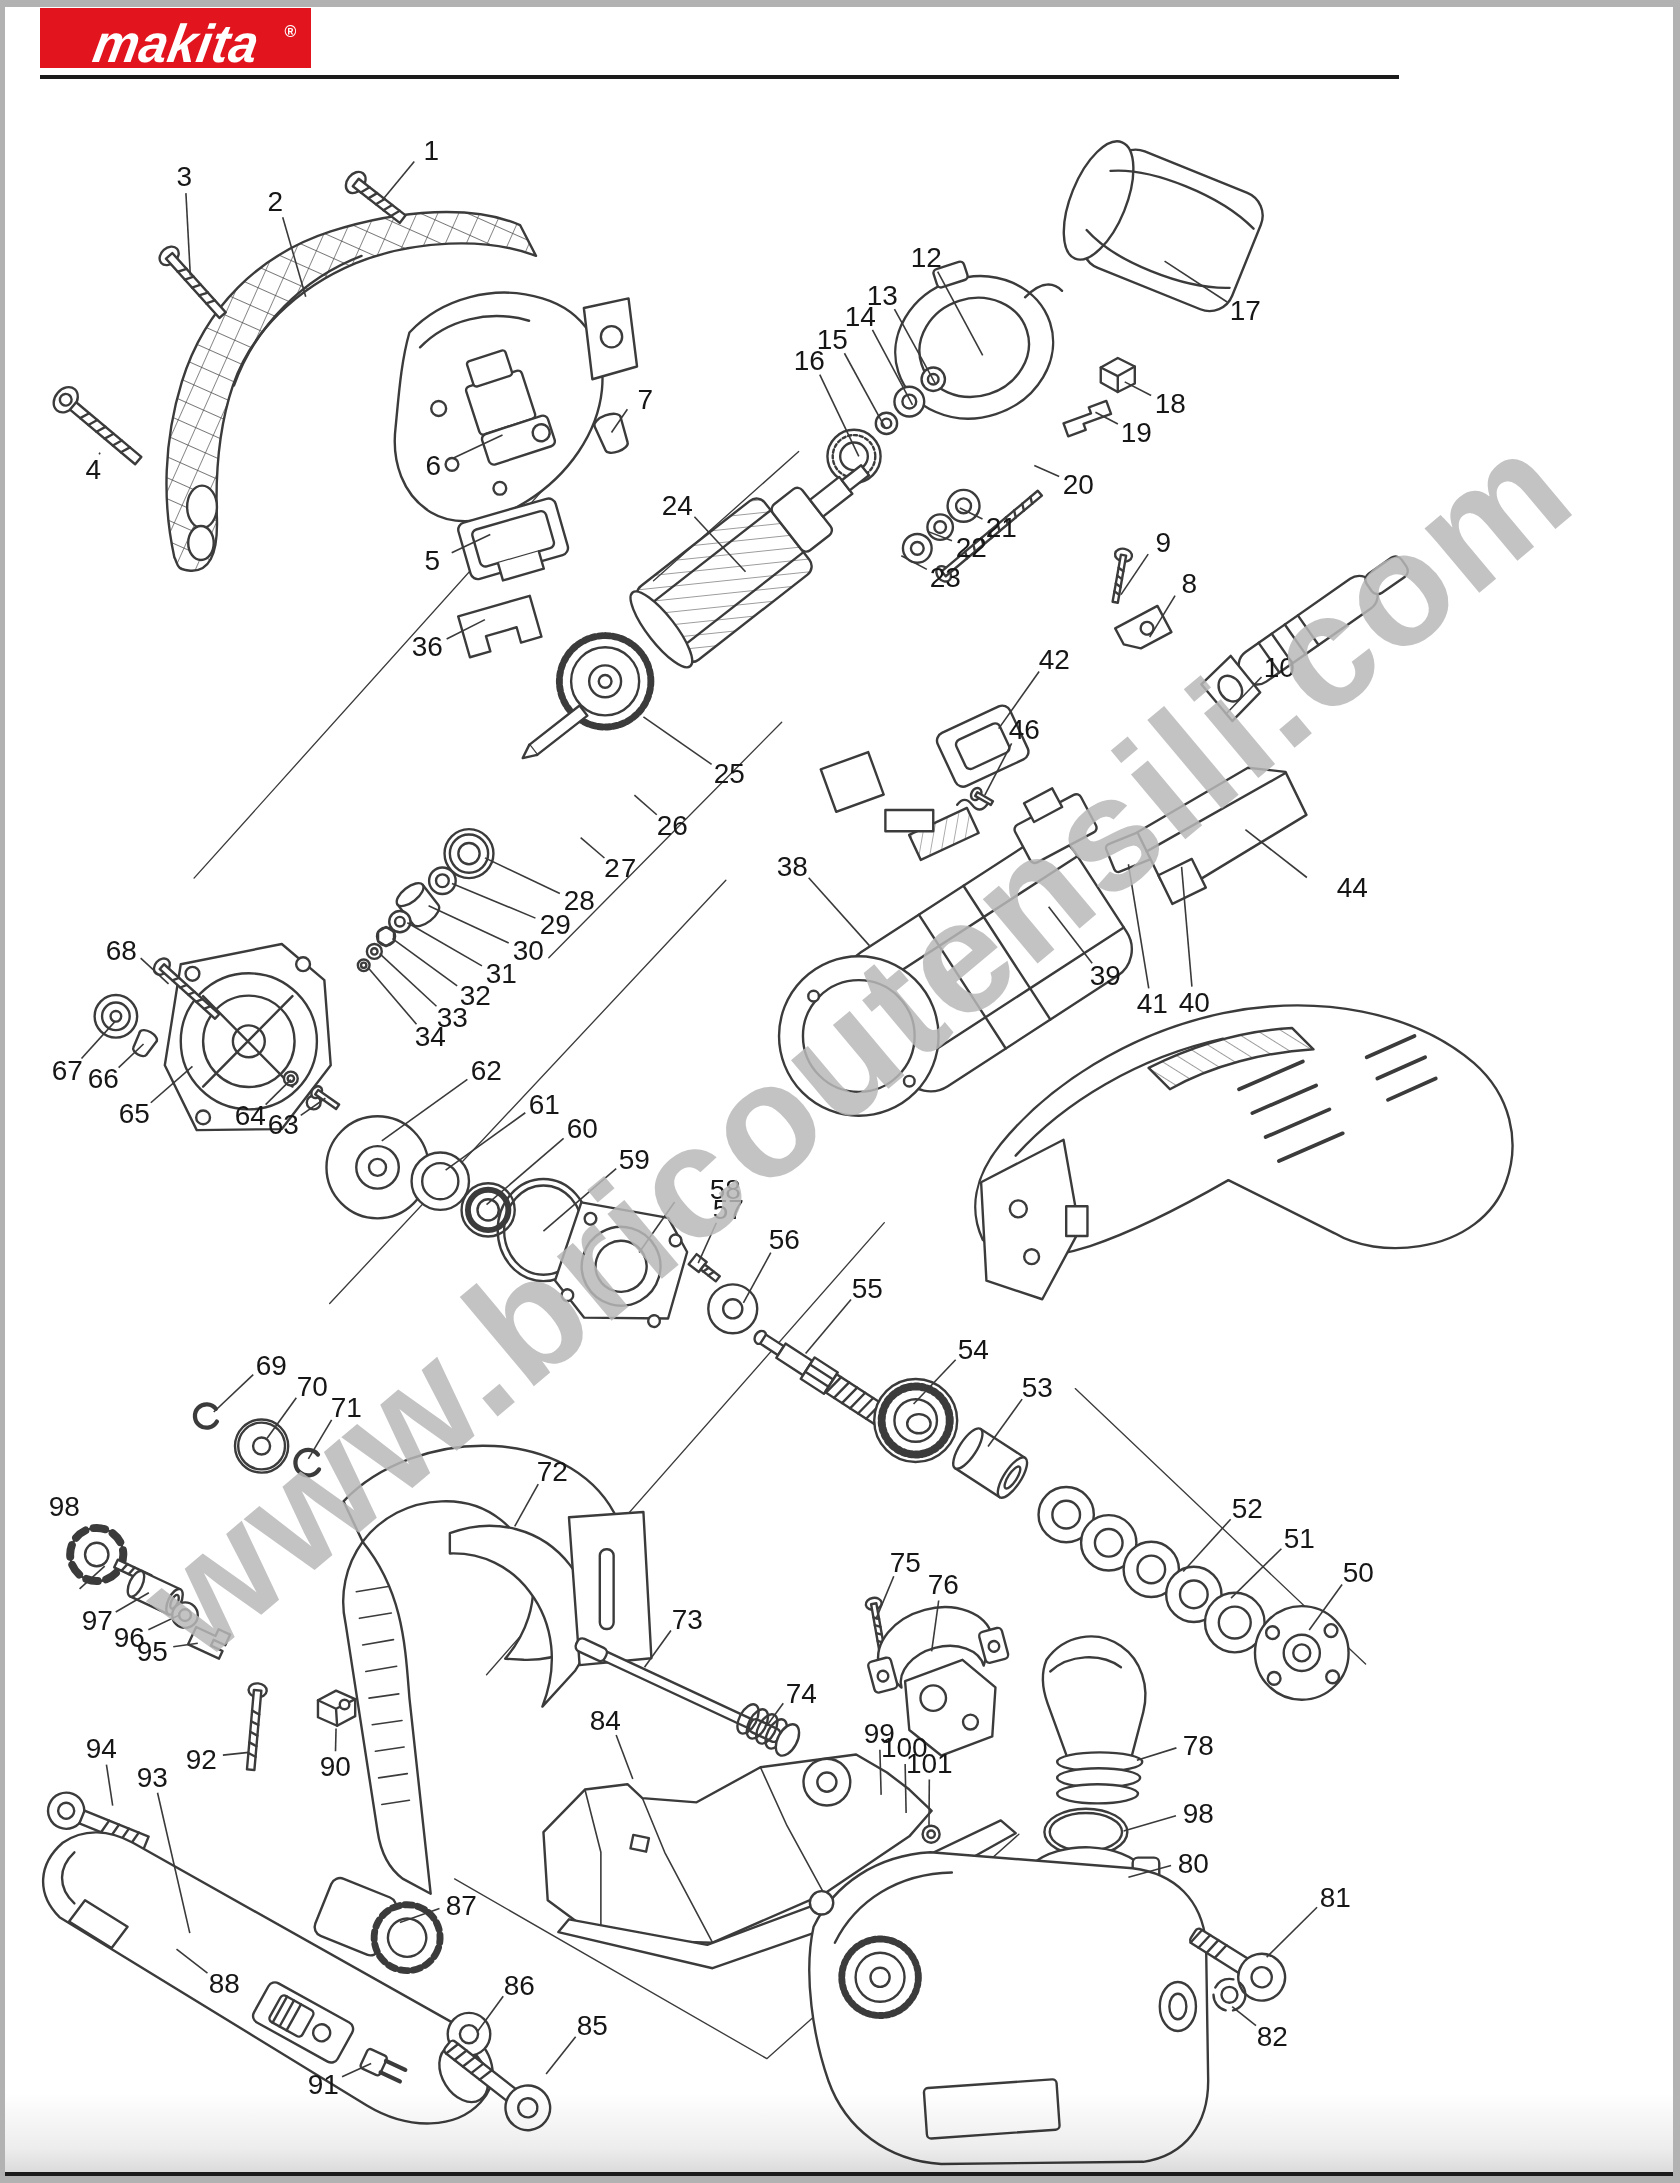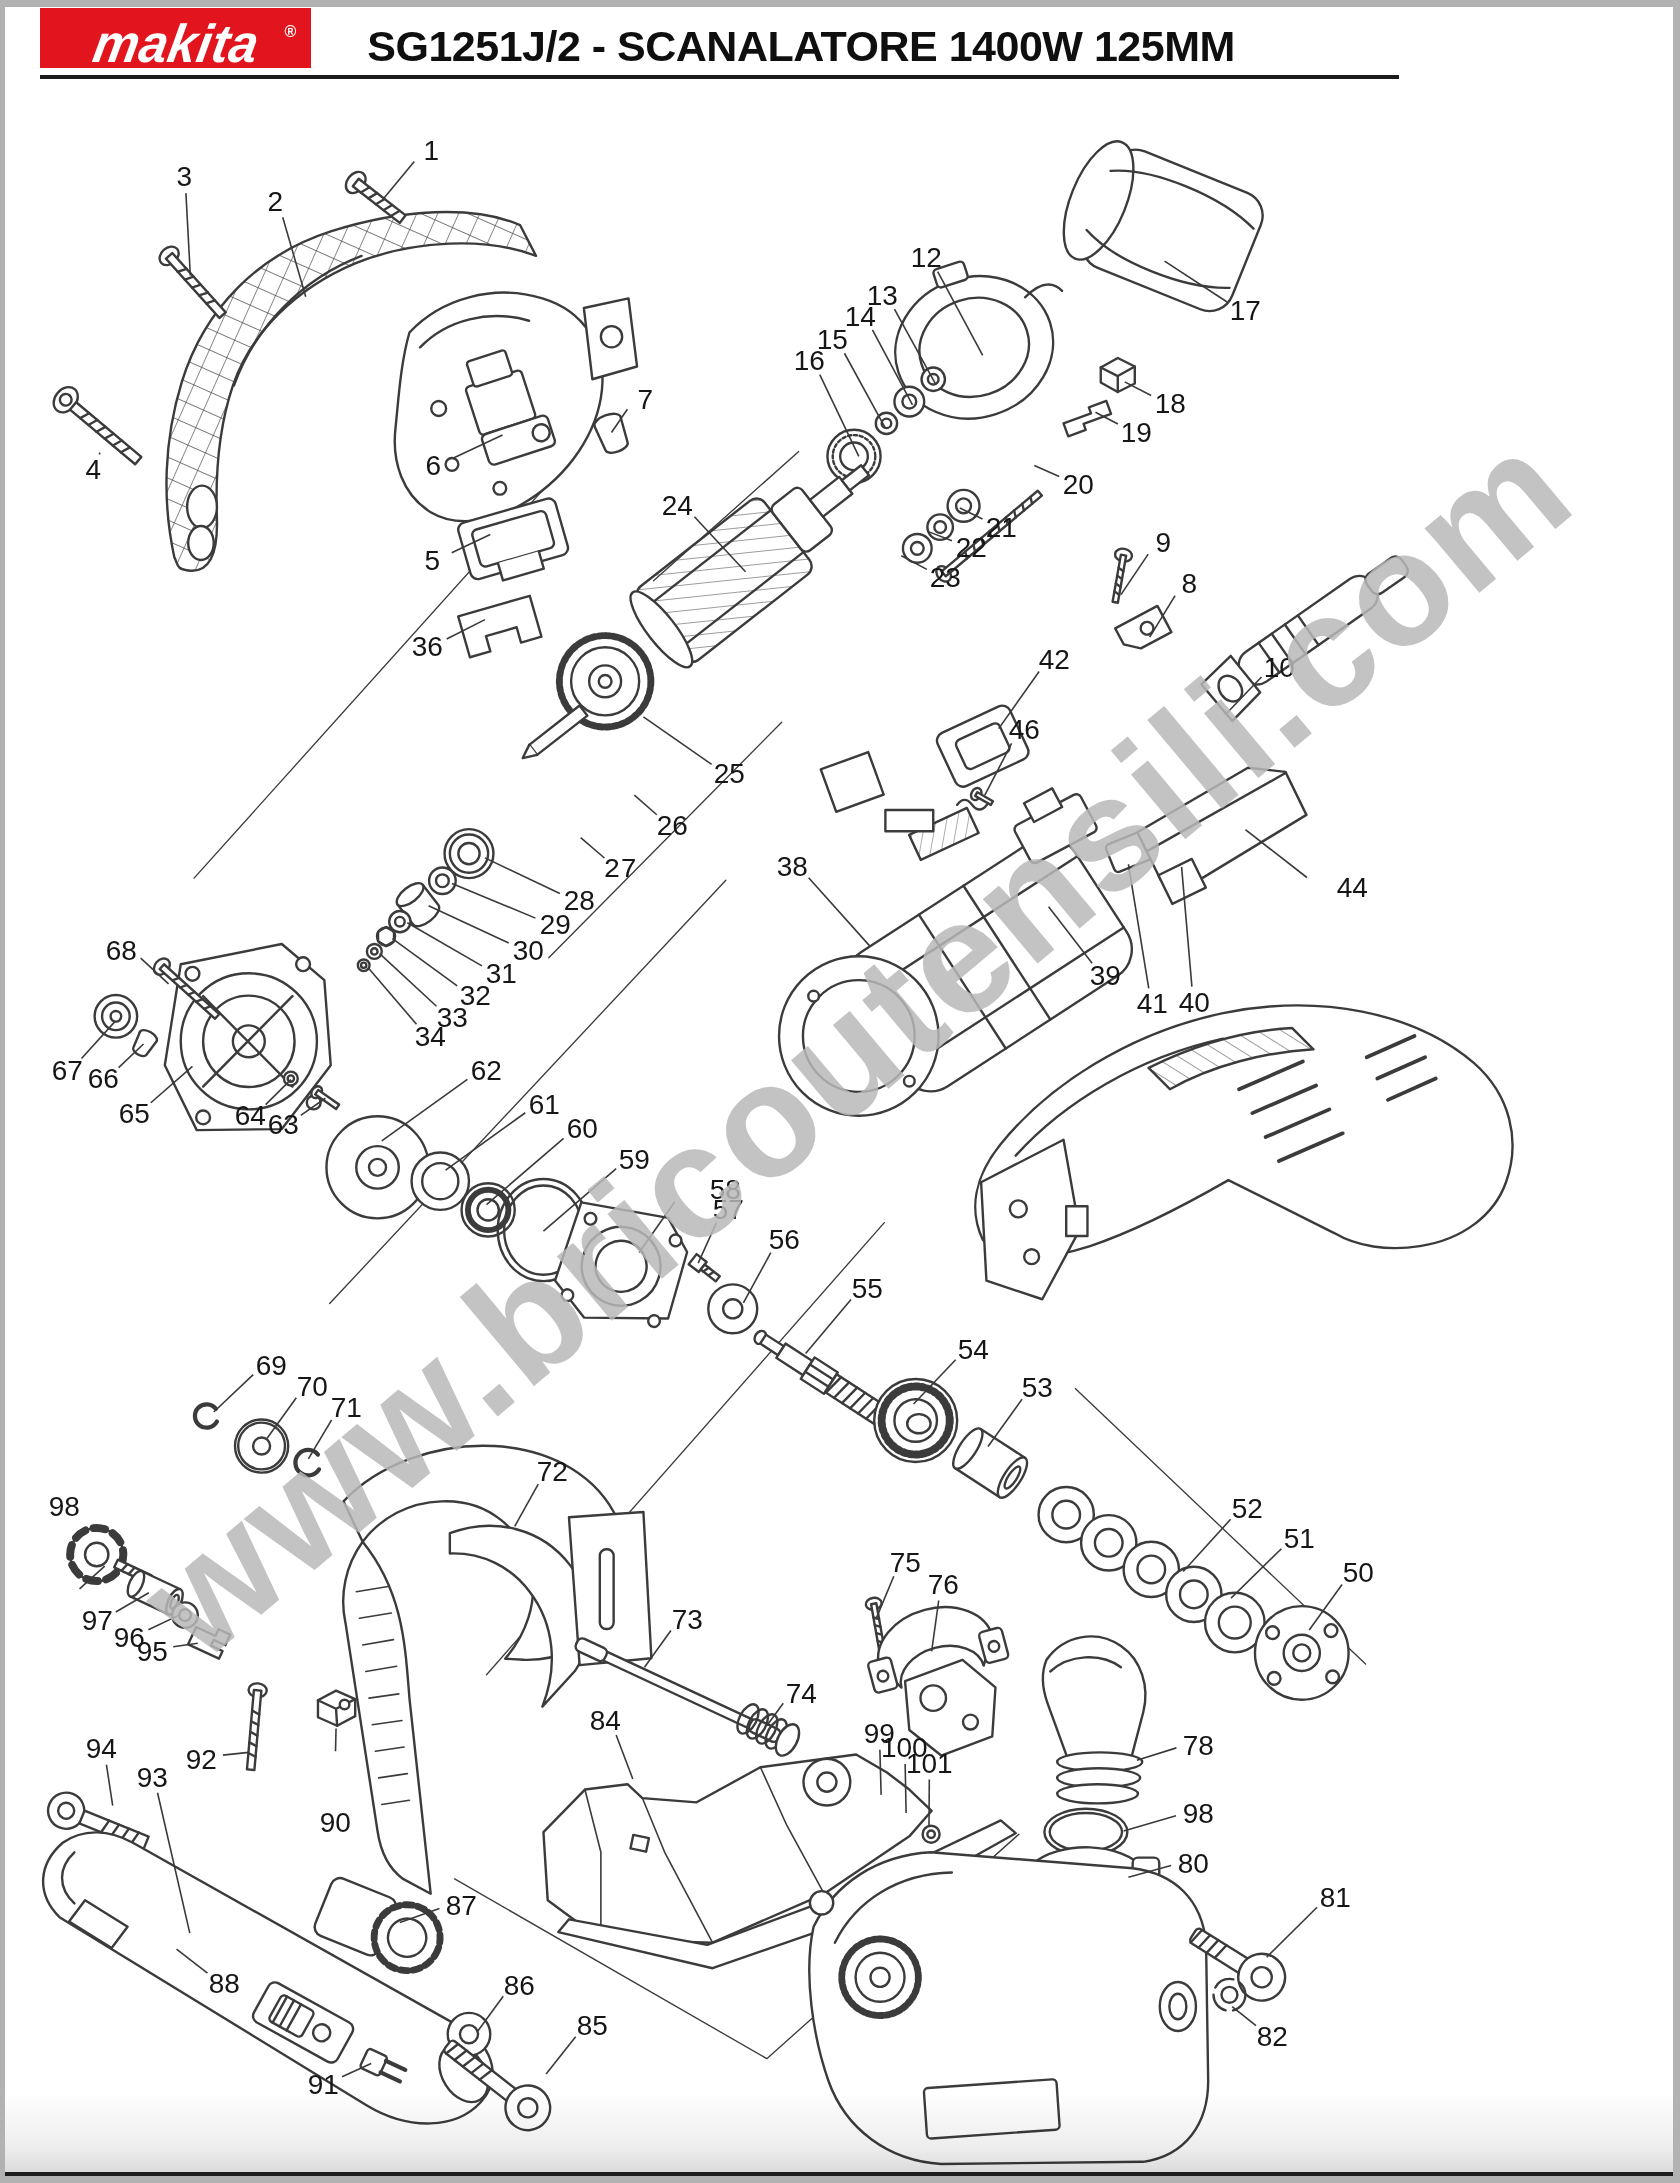--- a/index.html
+++ b/index.html
@@ -29,21 +29,20 @@
 </head>
 <body>
 
 <div id="stage">
  <div id="page">
 
   <div id="brand-box" style="background: rgb(226, 21, 31);">
     <span id="brand-text">makita</span>
     <span id="brand-reg">®</span>
   </div>
-  <div id="page-title">SG1251J/2 - SCANALATORE 1400W 125MM</div>
   <div id="header-rule"></div>
 
   <svg id="art" viewBox="0 0 3160 4105">
     <defs>
       <pattern id="grid" width="36" height="36" patternUnits="userSpaceOnUse" patternTransform="rotate(24)">
         <path d="M0 0H36M0 0V36" stroke="#4a4a4a" stroke-width="2.4"></path>
       </pattern>
       <pattern id="hx" width="24" height="24" patternUnits="userSpaceOnUse" patternTransform="rotate(32)">
         <path d="M0 0H24" stroke="#585858" stroke-width="2.2"></path>
       </pattern>
@@ -717,21 +716,21 @@
         <div class="callout" style="left: 1193px; top: 1739px;">78</div>
         <div class="callout" style="left: 1193px; top: 1807px;">98</div>
         <div class="callout" style="left: 1188px; top: 1857px;">80</div>
         <div class="callout" style="left: 1330px; top: 1891px;">81</div>
         <div class="callout" style="left: 1267px; top: 2030px; text-align: right;">82</div>
         <div class="callout" style="left: 600px; top: 1714px;">84</div>
         <div class="callout" style="left: 587px; top: 2019px;">85</div>
         <div class="callout" style="left: 514px; top: 1979px;">86</div>
         <div class="callout" style="left: 456px; top: 1899px;">87</div>
         <div class="callout" style="left: 219px; top: 1977px;">88</div>
-        <div class="callout" style="left: 330px; top: 1816px;">90</div>
+        <div class="callout" style="left: 330px; top: 1760px;">90</div>
         <div class="callout" style="left: 318px; top: 2078px;">91</div>
         <div class="callout" style="left: 196px; top: 1753px;">92</div>
         <div class="callout" style="left: 147px; top: 1771px;">93</div>
         <div class="callout" style="left: 96px; top: 1742px;">94</div>
         <div class="callout" style="left: 147px; top: 1645px;">95</div>
         <div class="callout" style="left: 124px; top: 1631px;">96</div>
         <div class="callout" style="left: 92px; top: 1614px;">97</div>
         <div class="callout" style="left: 59px; top: 1500px;">98</div>
         <div class="callout" style="left: 874px; top: 1727px;">99</div>
         <div class="callout" style="left: 899px; top: 1741px;">100</div>

